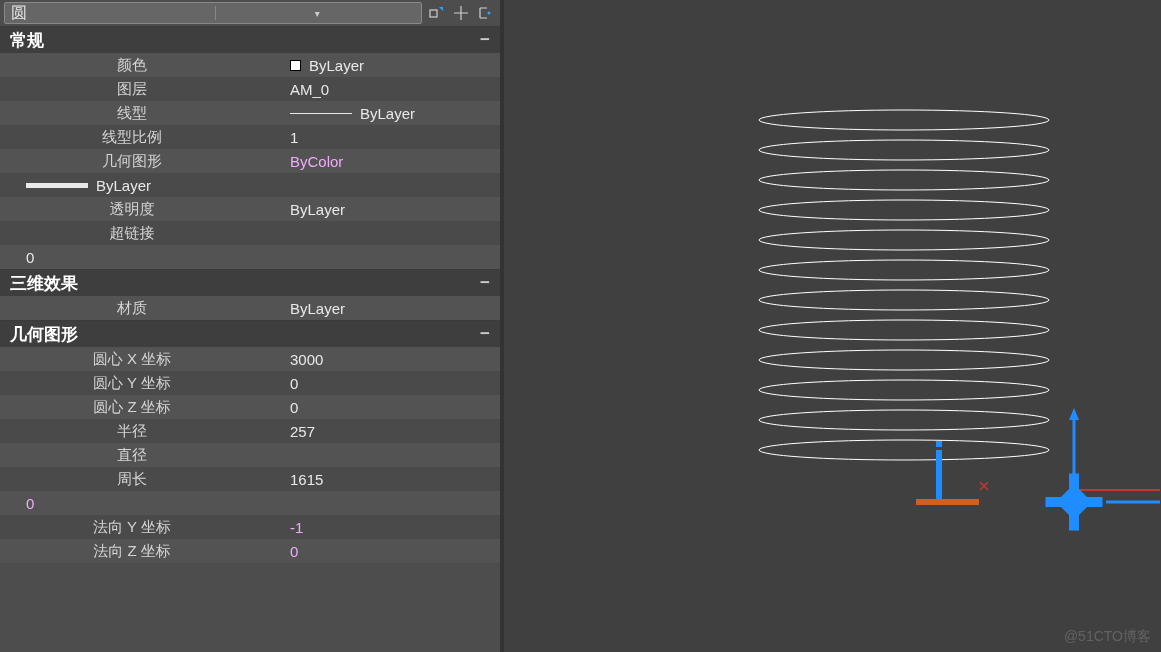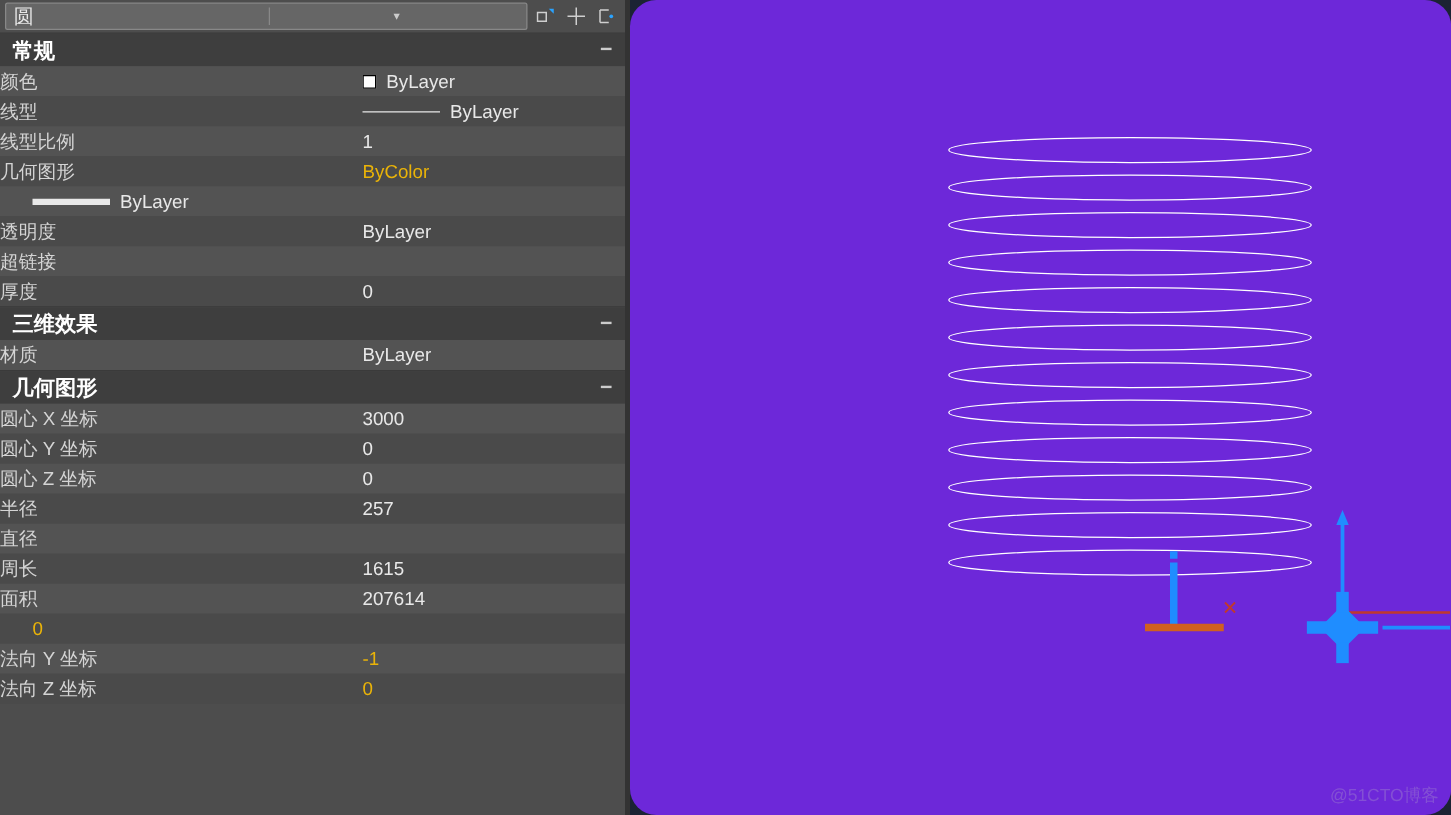--- a/index.html
+++ b/index.html
@@ -9,40 +9,40 @@
   
   .props { width: 500px; height: 100%; background: #4d4d4d; display: flex; flex-direction: column; }
   .props-header { display: flex; align-items: center; padding: 2px 0 2px 4px; background: #4d4d4d; }
   .obj-combo { flex: 1; display: flex; align-items: center; height: 22px; background: #666; border: 1px solid #888; border-radius: 2px; padding: 0 2px 0 6px; }
   .obj-combo span { flex: 1; font-size: 16px; color: #e6e6e6; }
   .obj-combo .dd { width: 14px; height: 14px; display: flex; align-items: center; justify-content: center; font-size: 10px; color: #ccc; border-left: 1px solid #888; }
   .hdr-icons { display: flex; gap: 6px; padding: 0 6px; }
   .hdr-ico { width: 18px; height: 18px; display: flex; align-items: center; justify-content: center; cursor: pointer; }
   .hdr-ico svg { width: 16px; height: 16px; }
 
-  .section { border-top: 1px solid #3a3a3a; }
+  .section { border-top: 1px solid #3a3a3a; text-align: center; }
   .section-hd { display: flex; align-items: center; justify-content: space-between; height: 26px; background: #3e3e3e; padding: 0 6px 0 10px; font-weight: bold; color: #fff; font-size: 17px; }
   .collapse { font-weight: bold; color: #ccc; cursor: pointer; padding: 0 4px; }
 
   .row { display: flex; align-items: center; height: 24px; font-size: 15px; }
   .row:nth-child(odd)  { background: #535353; }
   .row:nth-child(even) { background: #4a4a4a; }
   .lbl { width: 264px; color: #d4d4d4; }
   .val { flex: 1; color: #e8e8e8; display: flex; align-items: center; gap: 8px; padding-left: 26px; }
-  .val.dim { color: #eab308; }
+  .val.dim { color: #f0abfc; }
 
   .swatch { width: 11px; height: 11px; background: #fff; border: 1px solid #000; }
   .linetype-line { width: 62px; height: 1px; background: #e8e8e8; }
   .lineweight-line { width: 62px; height: 5px; background: #e8e8e8; }
 
   
   .vsplit { width: 4px; background: #333; }
 
   
-  .viewport { flex: 1; position: relative; background: #6d28d9; border-radius: 21px; }
+  .viewport { flex: 1; position: relative; background: #404040; }
   .viewport svg { position: absolute; inset: 0; width: 100%; height: 100%; }
 
   .watermark { position: absolute; right: 10px; bottom: 6px; font-size: 14px; color: rgba(200,200,200,0.25); }
 </style>
 </head>
 <body>
 
 <div class="props">
 
   <div class="props-header">
@@ -78,20 +78,24 @@
     </div>
     <div>
       <div class="row">
         <div class="lbl">颜色</div>
         <div class="val">
           <span class="swatch"></span>
           <span>ByLayer</span>
         </div>
       </div>
       <div class="row">
+        <div class="lbl">图层</div>
+        <div class="val">AM_0</div>
+      </div>
+      <div class="row">
         <div class="lbl">线型</div>
         <div class="val">
           <span class="linetype-line"></span>
           <span>ByLayer</span>
         </div>
       </div>
       <div class="row">
         <div class="lbl">线型比例</div>
         <div class="val">1</div>
       </div>
@@ -107,21 +111,20 @@
       </div>
       <div class="row">
         <div class="lbl">透明度</div>
         <div class="val">ByLayer</div>
       </div>
       <div class="row">
         <div class="lbl">超链接</div>
         <div class="val"></div>
       </div>
       <div class="row">
-        <div class="lbl">厚度</div>
         <div class="val">0</div>
       </div>
     </div>
   </div>
 
   <div class="section">
     <div class="section-hd">
       <span>三维效果</span>
       <span class="collapse">−</span>
     </div>
@@ -154,24 +157,20 @@
       <div class="row">
         <div class="lbl">半径</div>
         <div class="val">257</div>
       </div>
       <div class="row">
         <div class="lbl">直径</div>
       </div>
       <div class="row">
         <div class="lbl">周长</div>
         <div class="val">1615</div>
-      </div>
-      <div class="row">
-        <div class="lbl">面积</div>
-        <div class="val">207614</div>
       </div>
       <div class="row">
         <div class="val dim">0</div>
       </div>
       <div class="row">
         <div class="lbl">法向 Y 坐标</div>
         <div class="val dim">-1</div>
       </div>
       <div class="row">
         <div class="lbl">法向 Z 坐标</div>

